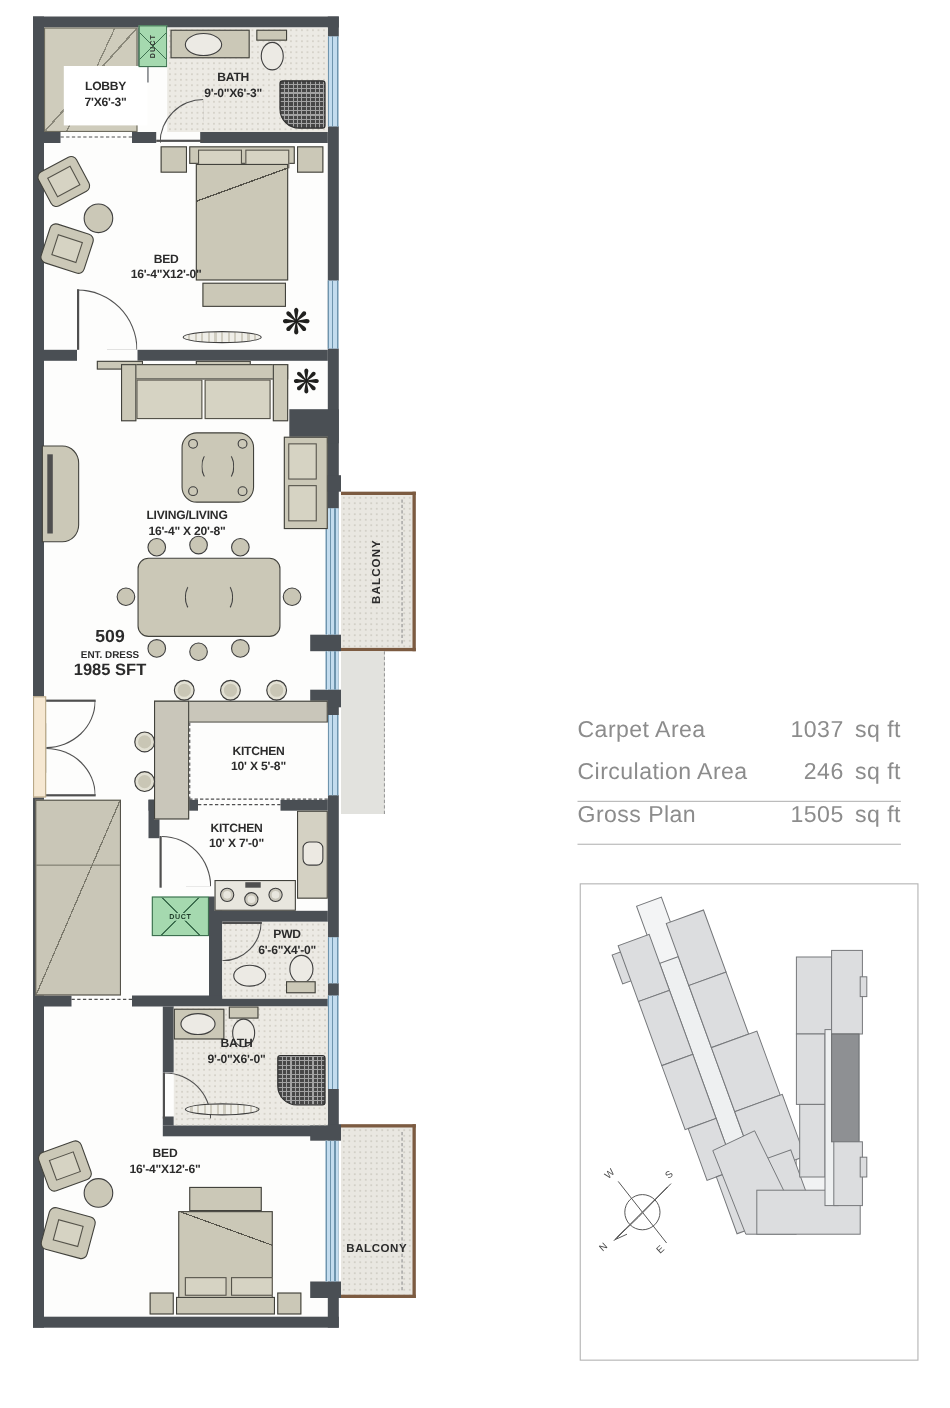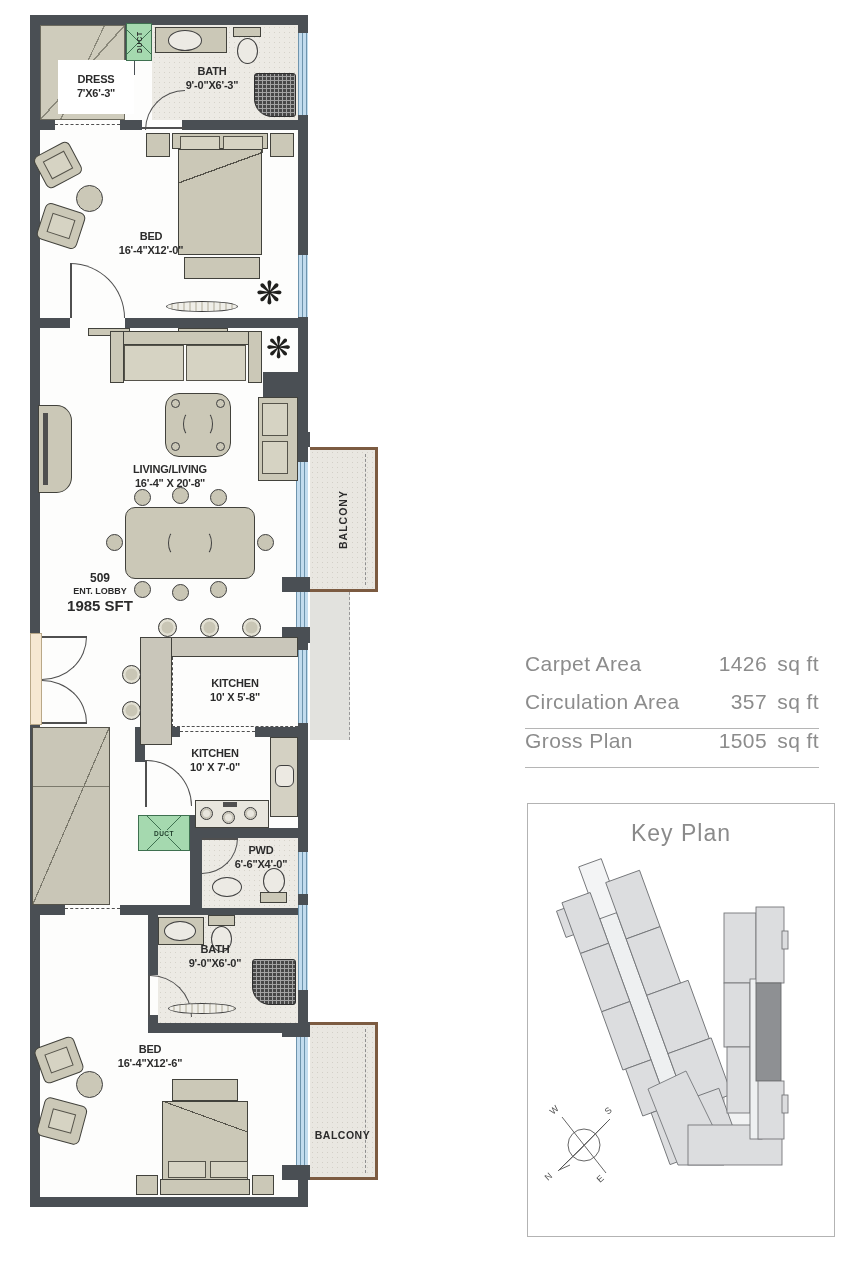--- a/index.html
+++ b/index.html
@@ -109,21 +109,21 @@
   </div>
   <div class="abs ledge" style="left:280px;top:577px;width:40px;height:148px"></div>
   <div class="abs balc" style="left:280px;top:1007px;width:68px;height:158px">
     <div class="bdash"></div>
     <div class="abs htext" style="left:0;top:104px;width:100%">BALCONY</div>
   </div>
 
   <div class="abs dressfloor" style="left:10px;top:10px;width:85px;height:95px"></div>
   <div class="abs lblbox" style="left:28px;top:45px;width:76px;height:54px">
     <div class="rl">
-      <div>DRESS</div>
+      <div>LOBBY</div>
       <div class="dim">7'X6'-3"</div>
     </div>
   </div>
   <div class="abs duct vtext" style="left:96px;top:8px;width:26px;height:38px;font-size:6.5px">DUCT</div>
 
   <div class="abs spk" style="left:122px;top:10px;width:146px;height:95px"></div>
   <div class="abs fur" style="left:125px;top:12px;width:72px;height:26px"></div>
   <div class="abs oval" style="left:138px;top:15px;width:34px;height:21px"></div>
   <div class="abs fur" style="left:203px;top:12px;width:28px;height:10px"></div>
   <div class="abs oval" style="left:207px;top:23px;width:21px;height:26px"></div>
@@ -191,22 +191,22 @@
   </div>
   <div class="abs chair" style="left:104px;top:474px"></div>
   <div class="abs chair" style="left:142px;top:472px"></div>
   <div class="abs chair" style="left:180px;top:474px"></div>
   <div class="abs chair" style="left:104px;top:566px"></div>
   <div class="abs chair" style="left:142px;top:569px"></div>
   <div class="abs chair" style="left:180px;top:566px"></div>
   <div class="abs chair" style="left:76px;top:519px"></div>
   <div class="abs chair" style="left:227px;top:519px"></div>
   <div class="abs" style="left:20px;top:556px;width:100px;text-align:center;color:#2b2b2b">
-    <div style="font-size:12px;font-weight:700">509</div>
-    <div style="font-size:9px;font-weight:700;margin-top:1px">ENT. LOBBY</div>
+    <div style="font-size:16px;font-weight:700">509</div>
+    <div style="font-size:9px;font-weight:700;margin-top:1px">ENT. DRESS</div>
     <div style="font-size:15px;font-weight:700;margin-top:1px">1985 SFT</div>
   </div>
 
   <div class="abs cream" style="left:0;top:618px;width:12px;height:92px"></div>
   <div class="abs arc arc-br" style="left:12px;top:622px;width:45px;height:43px"></div>
   <div class="abs leaf" style="left:12px;top:621px;width:45px;height:2px"></div>
   <div class="abs arc arc-tr" style="left:12px;top:665px;width:45px;height:43px"></div>
   <div class="abs leaf" style="left:12px;top:707px;width:45px;height:2px"></div>
 
   <div class="abs shaft" style="left:2px;top:712px;width:78px;height:178px">
@@ -286,37 +286,36 @@
     </div>
   <div class="abs fur" style="left:10px;top:1086px;width:44px;height:40px;border-radius:6px;transform:rotate(15deg)">
       <div class="abs cus" style="left:9px;top:9px;width:24px;height:20px"></div>
     </div>
   <div class="abs circ" style="left:46px;top:1056px;width:27px;height:27px"></div>
 </div>
 
 <div class="atable">
   <div class="at-row">
     <span class="at-label">Carpet Area</span>
-    <span class="at-val">1426</span>
+    <span class="at-val">1037</span>
     <span class="at-unit">sq ft</span>
   </div>
   <div class="at-row lined">
     <span class="at-label">Circulation Area</span>
-    <span class="at-val">357</span>
+    <span class="at-val">246</span>
     <span class="at-unit">sq ft</span>
   </div>
   <div class="at-row lined">
     <span class="at-label">Gross Plan</span>
     <span class="at-val">1505</span>
     <span class="at-unit">sq ft</span>
   </div>
 </div>
 
 <div class="keyplan">
-  <div class="kp-title">Key Plan</div>
   <svg width="306" height="372" viewBox="0 0 306 372">
 
     <polygon points="146,194 184,248 196,244 196,262 230,262 230,298 162,298 140,212" fill="#f1f2f3" stroke="#8f8f8f" stroke-width="0.7"></polygon>
 
     <g transform="rotate(-20 70 30)" stroke="#75777a" stroke-width="0.9">
       <rect x="58" y="60" width="18" height="225" fill="#eef0f1"></rect>
       <rect x="56" y="12" width="24" height="56" fill="#f3f4f5"></rect>
       <rect x="20" y="46" width="9" height="28" fill="#dcdddf"></rect>
       <rect x="28" y="40" width="30" height="54" fill="#dcdddf"></rect>
       <rect x="28" y="94" width="30" height="62" fill="#dcdddf"></rect>

